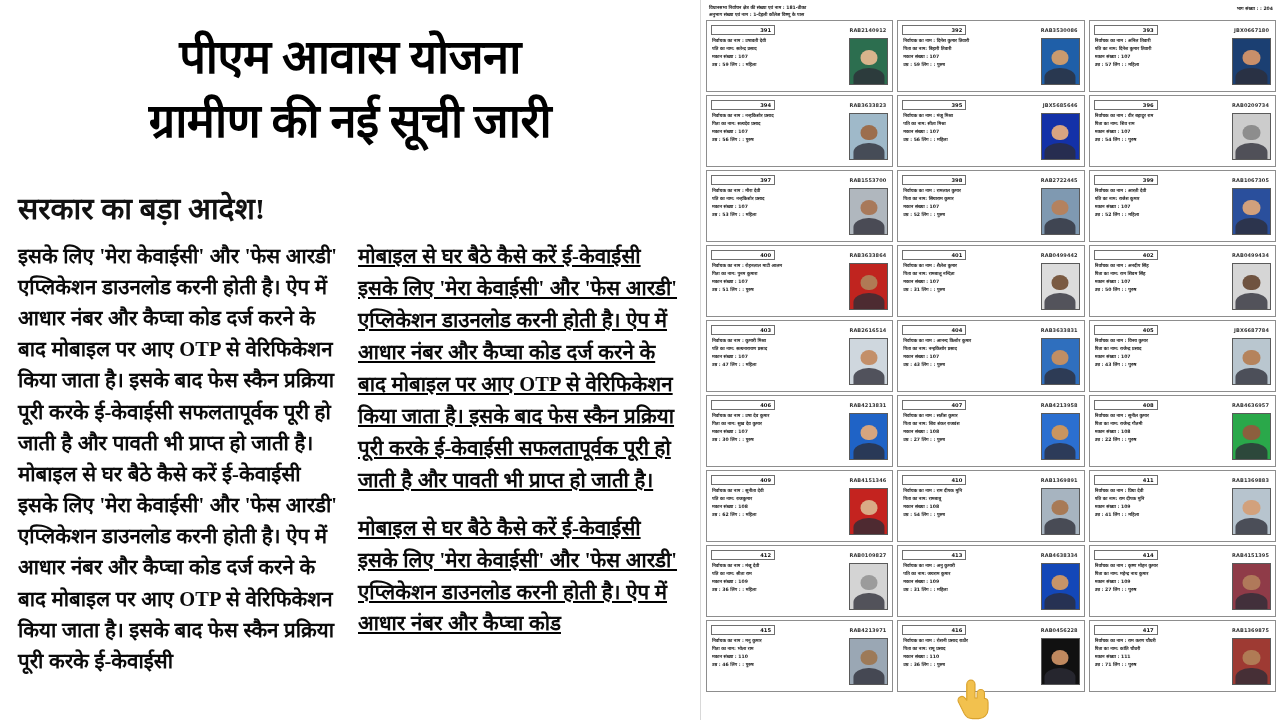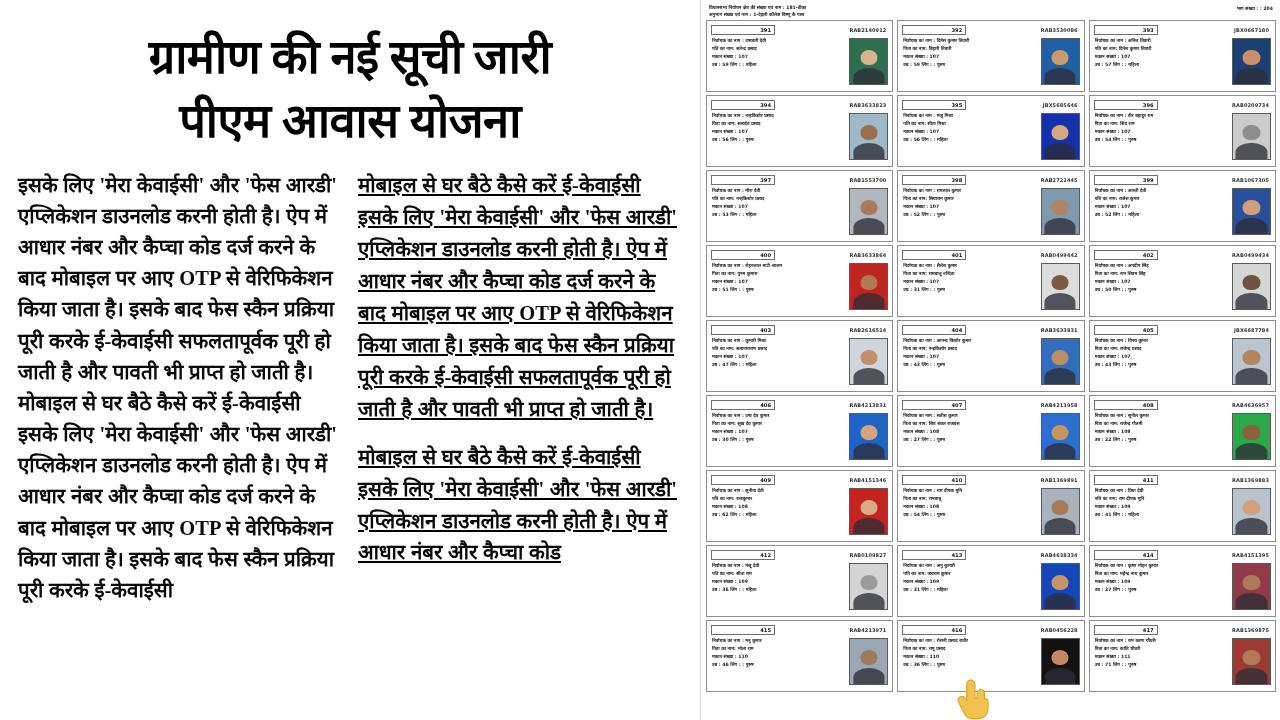--- a/index.html
+++ b/index.html
@@ -104,24 +104,25 @@
   }
 </style>
 </head>
 <body>
 
 <div class="screen">
 
   <div class="left-panel">
 
     <div class="headline">
+      <span class="hl-line l1">पीएम आवास योजना</span>
       <span class="hl-line l2">ग्रामीण की नई सूची जारी</span>
-      <span class="hl-line l1">पीएम आवास योजना</span>
     </div>
 
+    <div class="subhead">सरकार का बड़ा आदेश!</div>
 
     <div class="cols">
       <div class="col col-left">
         <p class="para">इसके लिए 'मेरा केवाईसी' और 'फेस आरडी' एप्लिकेशन डाउनलोड करनी होती है। ऐप में आधार नंबर और कैप्चा कोड दर्ज करने के बाद मोबाइल पर आए OTP से वेरिफिकेशन किया जाता है। इसके बाद फेस स्कैन प्रक्रिया पूरी करके ई-केवाईसी सफलतापूर्वक पूरी हो जाती है और पावती भी प्राप्त हो जाती है।मोबाइल से घर बैठे कैसे करें ई-केवाईसी इसके लिए 'मेरा केवाईसी' और 'फेस आरडी' एप्लिकेशन डाउनलोड करनी होती है। ऐप में आधार नंबर और कैप्चा कोड दर्ज करने के बाद मोबाइल पर आए OTP से वेरिफिकेशन किया जाता है। इसके बाद फेस स्कैन प्रक्रिया पूरी करके ई-केवाईसी</p>
       </div>
       <div class="col col-right">
         <p class="para">मोबाइल से घर बैठे कैसे करें ई-केवाईसी इसके लिए 'मेरा केवाईसी' और 'फेस आरडी' एप्लिकेशन डाउनलोड करनी होती है। ऐप में आधार नंबर और कैप्चा कोड दर्ज करने के बाद मोबाइल पर आए OTP से वेरिफिकेशन किया जाता है। इसके बाद फेस स्कैन प्रक्रिया पूरी करके ई-केवाईसी सफलतापूर्वक पूरी हो जाती है और पावती भी प्राप्त हो जाती है।</p>
         <p class="para">मोबाइल से घर बैठे कैसे करें ई-केवाईसी इसके लिए 'मेरा केवाईसी' और 'फेस आरडी' एप्लिकेशन डाउनलोड करनी होती है। ऐप में आधार नंबर और कैप्चा कोड</p>
       </div>
     </div>

